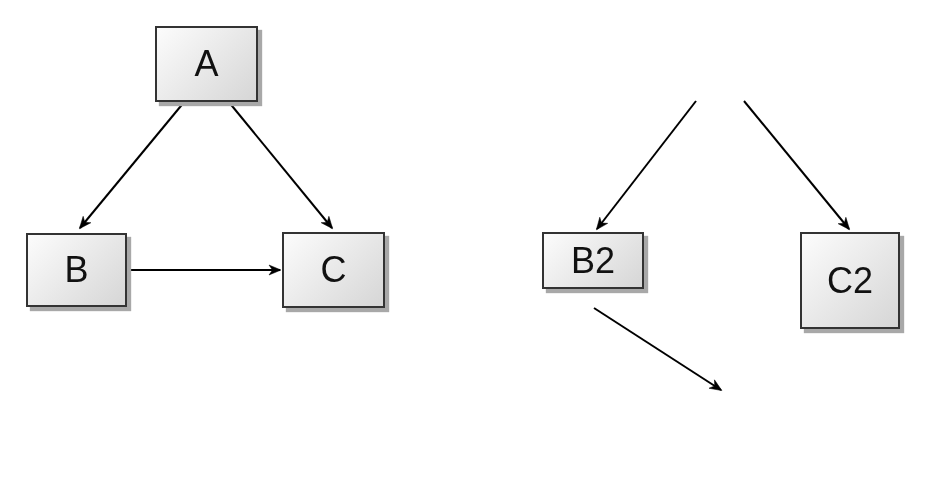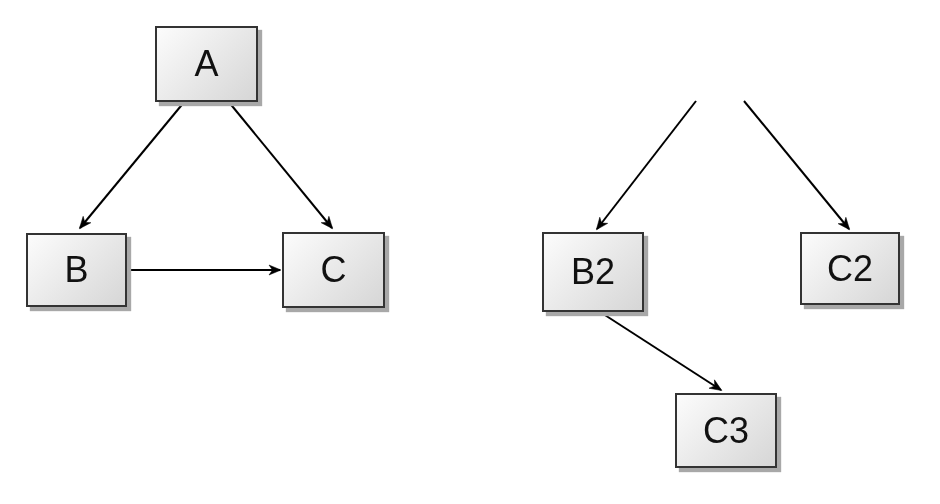--- a/index.html
+++ b/index.html
@@ -67,23 +67,20 @@
 
   <div class="node" style="left: 155px; top: 26px; width: 103px; height: 76px;">
     <span class="node-label">A</span>
   </div>
   <div class="node" style="left: 26px; top: 233px; width: 101px; height: 74px;">
     <span class="node-label">B</span>
   </div>
   <div class="node" style="left: 282px; top: 232px; width: 103px; height: 76px;">
     <span class="node-label">C</span>
   </div>
-  <div class="node" style="left: 542px; top: 232px; width: 102px; height: 80px;">
+  <div class="node" style="left: 542px; top: 232px; width: 102px; height: 57px;">
     <span class="node-label">B2</span>
   </div>
-  <div class="node" style="left: 800px; top: 232px; width: 100px; height: 73px; justify-content: center;">
+  <div class="node" style="left: 800px; top: 232px; width: 100px; height: 97px; justify-content: center;">
     <span class="node-label">C2</span>
-  </div>
-  <div class="node" style="left: 675px; top: 393px; width: 102px; height: 75px;">
-    <span class="node-label">C3</span>
   </div>
 
 </div>
 
 </body></html>

